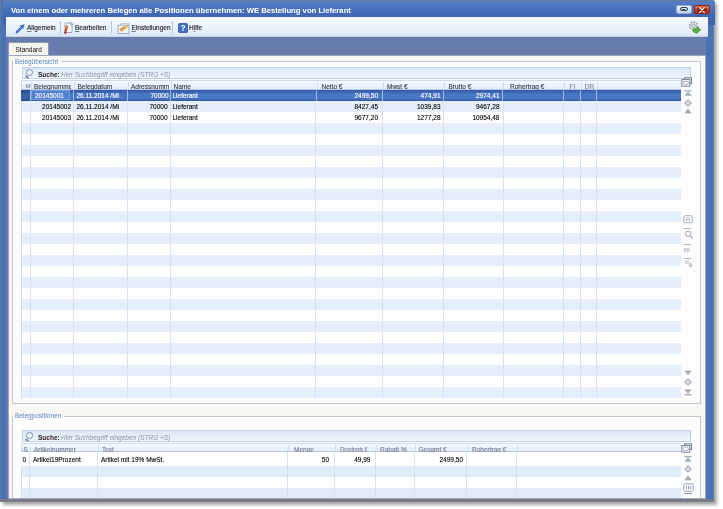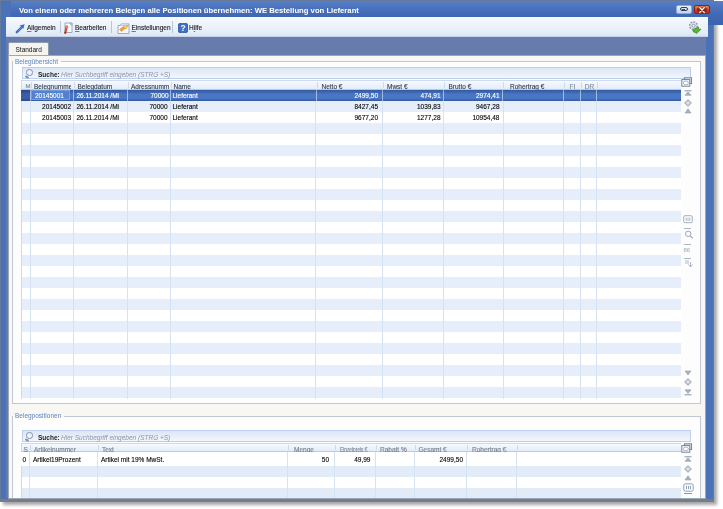--- a/index.html
+++ b/index.html
@@ -3,21 +3,21 @@
 <meta charset="utf-8">
 <style>
 * { margin:0; padding:0; box-sizing:border-box; }
 html,body { width:723px; height:509px; background:#ffffff; font-family:"Liberation Sans", sans-serif; }
 .abs { position:absolute; }
 #win { position:absolute; left:0; top:0; width:714px; height:502px;
   box-shadow: 3px 3px 3px rgba(80,80,80,0.5);
   background:#4a72b8; border:1px solid #66799b; border-bottom:none;
 }
 #winbottom { position:absolute; left:0; top:499px; width:714px; height:3px; background:#787d85; }
-#titlebar { position:absolute; left:11px; top:1px; width:712px; height:24px;
+#titlebar { position:absolute; left:3px; top:1px; width:712px; height:24px;
   background:linear-gradient(to bottom,#567fc6 0%,#4169b5 55%,#3a63ae 100%);
 }
 #title { position:absolute; left:8px; top:4.5px; color:#ffffff; font-size:7.7px; font-weight:bold; }
 #btnmin { position:absolute; left:676px; top:4.5px; width:15.5px; height:9.5px; background:linear-gradient(#e9f1fb,#bed3ee); border:1px solid #92abd0; border-radius:2px; }
 #btnmin .glyph { position:absolute; left:3.2px; top:1.6px; width:7.6px; height:4.3px; background:transparent; border:1.4px solid #303e5c; border-radius:3px; }
 #btnmin .glyph2 { position:absolute; left:5px; top:3.4px; width:3px; height:1.4px; background:#303e5c; border-radius:1px; }
 #btnclose { position:absolute; left:694px; top:4.5px; width:15.5px; height:9.5px; background:linear-gradient(#e28a60,#cc4227 55%,#b23016); border:1px solid #8f2211; border-radius:2px; }
 #toolbar { position:absolute; left:6px; top:17px; width:702px; height:20px;
   background:linear-gradient(to bottom,#f7fafe,#e6eef9 75%,#dbe6f4);
   border-bottom:1px solid #c5d2e6;

